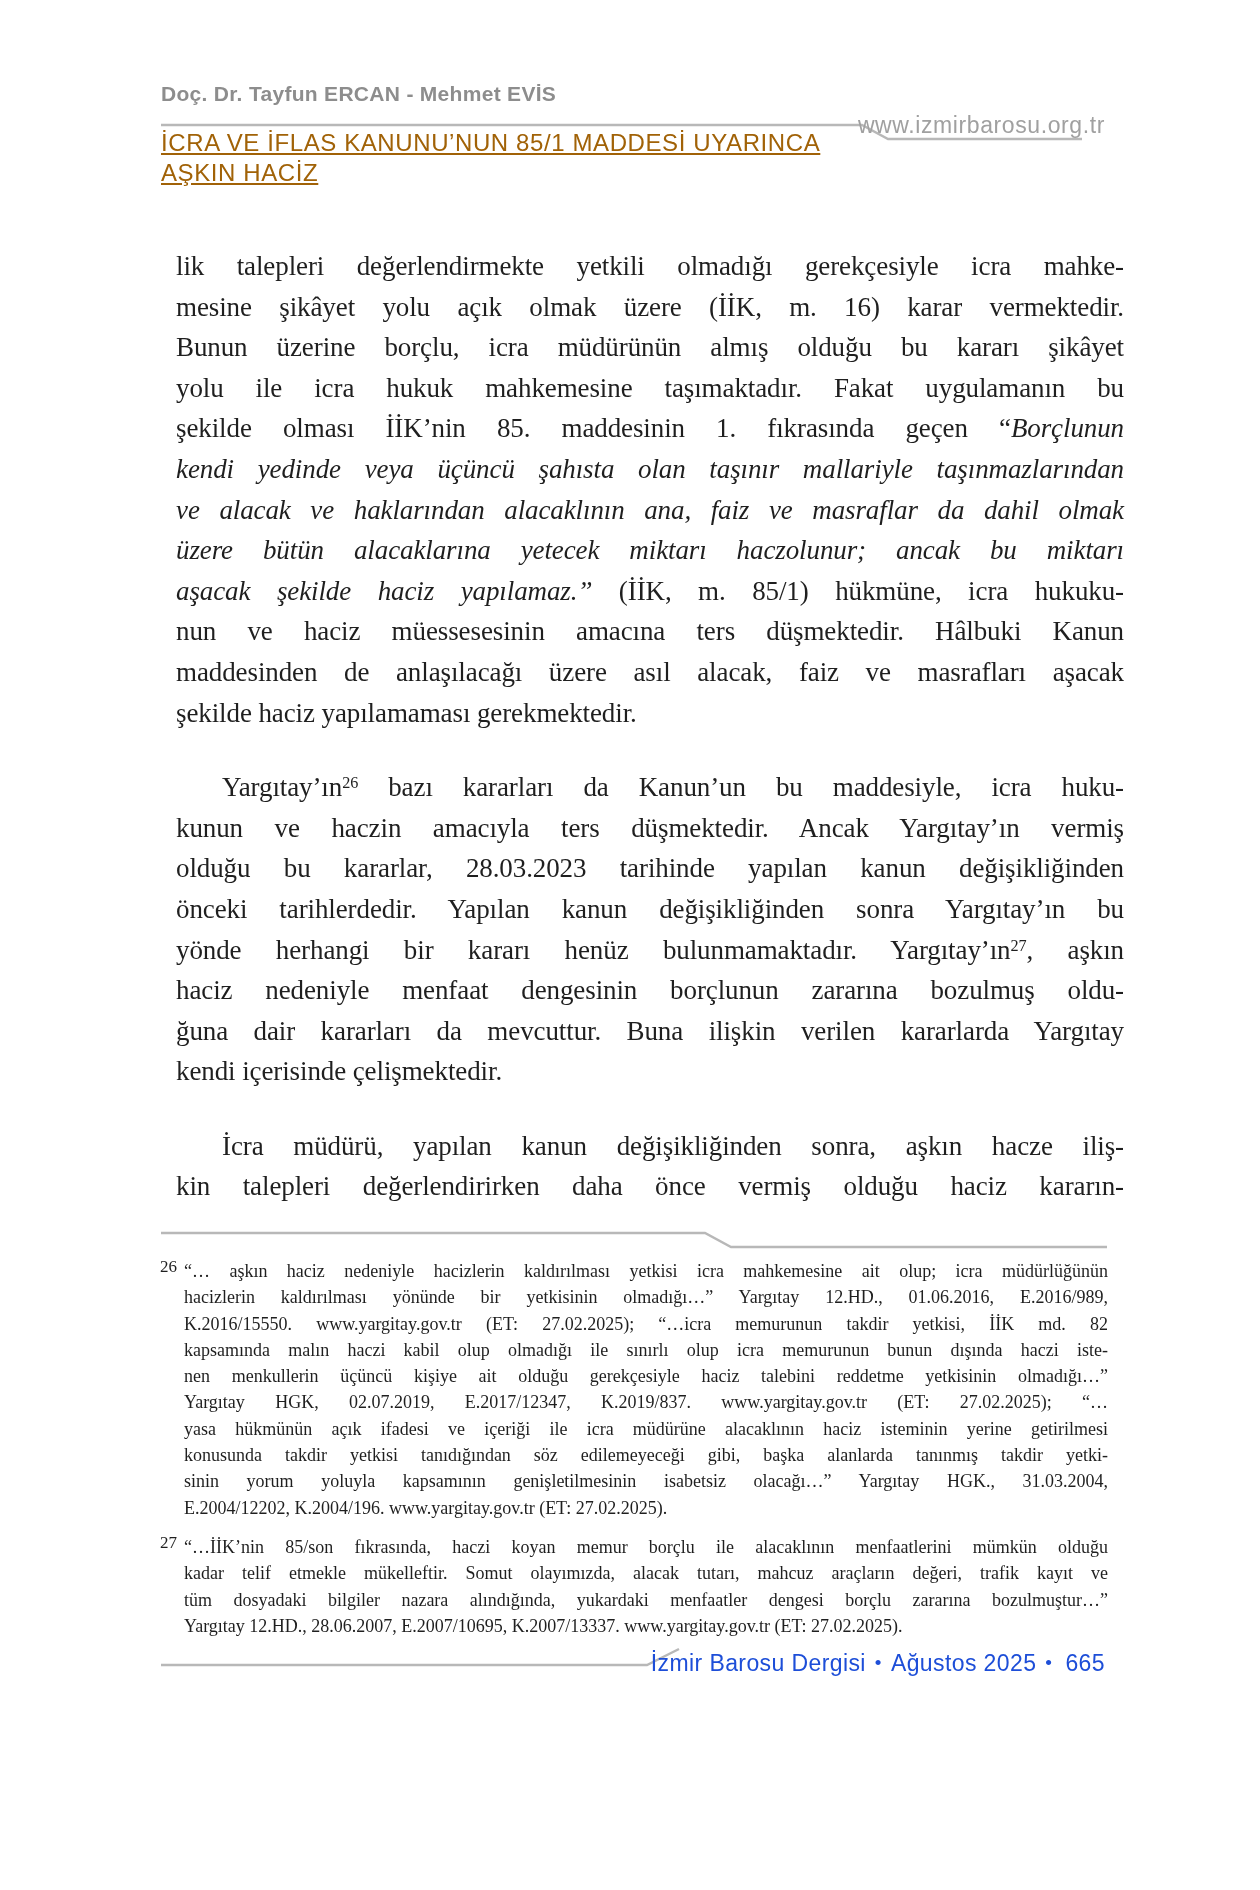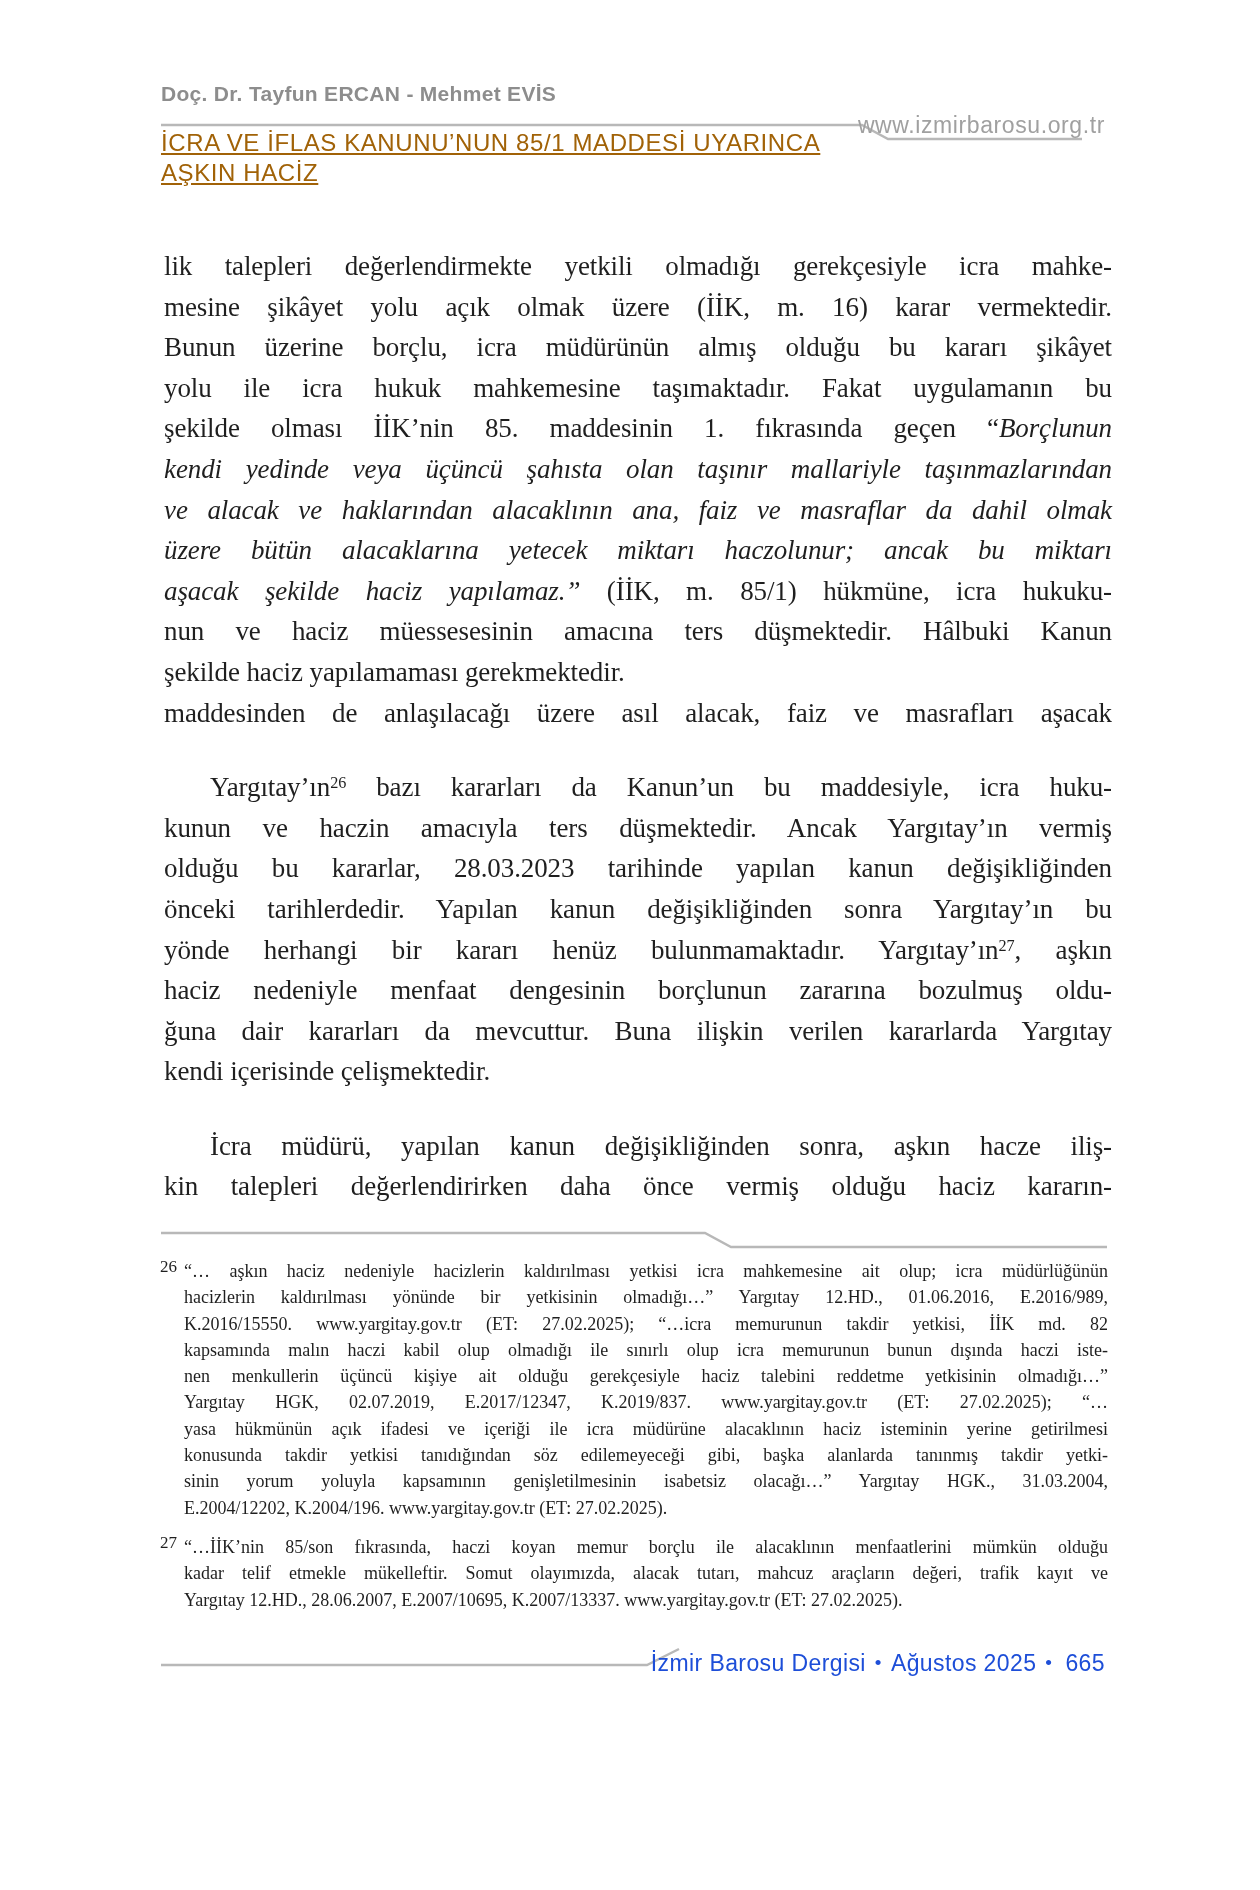--- a/index.html
+++ b/index.html
@@ -28,21 +28,21 @@
   }
   .page-title {
     position: absolute; left: 161px; top: 128px;
     font-family: "Liberation Sans", sans-serif;
     font-size: 24px; line-height: 30px; letter-spacing: 0.6px;
     color: #a16207; font-weight: 400; text-decoration: underline;
   }
 
   
   .body-text {
-    position: absolute; left: 164px; top: 246px; width: 948px;
+    position: absolute; left: 176px; top: 246px; width: 948px;
     font-size: 27px; line-height: 40.6px; color: #1f1f1f;
     letter-spacing: -0.1px;
   }
   .paragraph { margin: 0 0 34px 0; }
   .jline { text-align: justify; text-align-last: justify; white-space: normal; }
   .jline.endp { text-align-last: left; }
   .indent { text-indent: 46px; }
   .it { font-style: italic; }
   sup.fnref {
     font-size: 0.60em; position: relative; top: -0.48em;
@@ -96,22 +96,22 @@
       <div class="jline">lik talepleri değerlendirmekte yetkili olmadığı gerekçesiyle icra mahke-</div>
       <div class="jline">mesine şikâyet yolu açık olmak üzere (İİK, m. 16) karar vermektedir.</div>
       <div class="jline">Bunun üzerine borçlu, icra müdürünün almış olduğu bu kararı şikâyet</div>
       <div class="jline">yolu ile icra hukuk mahkemesine taşımaktadır. Fakat uygulamanın bu</div>
       <div class="jline"><span>şekilde olması İİK’nin 85. maddesinin 1. fıkrasında geçen “</span><span class="it">Borçlunun</span></div>
       <div class="jline it">kendi yedinde veya üçüncü şahısta olan taşınır mallariyle taşınmazlarından</div>
       <div class="jline it">ve alacak ve haklarından alacaklının ana, faiz ve masraflar da dahil olmak</div>
       <div class="jline it">üzere bütün alacaklarına yetecek miktarı haczolunur; ancak bu miktarı</div>
       <div class="jline"><span class="it">aşacak şekilde haciz yapılamaz.”</span><span> (İİK, m. 85/1) hükmüne, icra hukuku-</span></div>
       <div class="jline">nun ve haciz müessesesinin amacına ters düşmektedir. Hâlbuki Kanun</div>
+      <div class="jline">maddesinden de anlaşılacağı üzere asıl alacak, faiz ve masrafları aşacak</div>
       <div class="jline endp">şekilde haciz yapılamaması gerekmektedir.</div>
-      <div class="jline">maddesinden de anlaşılacağı üzere asıl alacak, faiz ve masrafları aşacak</div>
     </div>
 
     <div class="paragraph">
       <div class="jline indent"><span>Yargıtay’ın</span><sup class="fnref">26</sup><span> bazı kararları da Kanun’un bu maddesiyle, icra huku-</span></div>
       <div class="jline">kunun ve haczin amacıyla ters düşmektedir. Ancak Yargıtay’ın vermiş</div>
       <div class="jline">olduğu bu kararlar, 28.03.2023 tarihinde yapılan kanun değişikliğinden</div>
       <div class="jline">önceki tarihlerdedir. Yapılan kanun değişikliğinden sonra Yargıtay’ın bu</div>
       <div class="jline"><span>yönde herhangi bir kararı henüz bulunmamaktadır. Yargıtay’ın</span><sup class="fnref">27</sup><span>, aşkın</span></div>
       <div class="jline">haciz nedeniyle menfaat dengesinin borçlunun zararına bozulmuş oldu-</div>
       <div class="jline">ğuna dair kararları da mevcuttur. Buna ilişkin verilen kararlarda Yargıtay</div>
@@ -142,20 +142,21 @@
       <div class="jline">yasa hükmünün açık ifadesi ve içeriği ile icra müdürüne alacaklının haciz isteminin yerine getirilmesi</div>
       <div class="jline">konusunda takdir yetkisi tanıdığından söz edilemeyeceği gibi, başka alanlarda tanınmış takdir yetki-</div>
       <div class="jline">sinin yorum yoluyla kapsamının genişletilmesinin isabetsiz olacağı…” Yargıtay HGK., 31.03.2004,</div>
       <div class="jline endp">E.2004/12202, K.2004/196. www.yargitay.gov.tr (ET: 27.02.2025).</div>
     </div>
 
     <div class="footnote">
       <span class="fn-num">27</span>
       <div class="jline">“…İİK’nin 85/son fıkrasında, haczi koyan memur borçlu ile alacaklının menfaatlerini mümkün olduğu</div>
       <div class="jline">kadar telif etmekle mükelleftir. Somut olayımızda, alacak tutarı, mahcuz araçların değeri, trafik kayıt ve</div>
+      <div class="jline">tüm dosyadaki bilgiler nazara alındığında, yukardaki menfaatler dengesi borçlu zararına bozulmuştur…”</div>
       <div class="jline endp">Yargıtay 12.HD., 28.06.2007, E.2007/10695, K.2007/13337. www.yargitay.gov.tr (ET: 27.02.2025).</div>
     </div>
 
   </div>
 
   <svg class="rule-svg" style="left:160px; top:1646px;" width="530" height="24" viewBox="0 0 530 24">
     <polyline points="1,19 487,19 519,3" fill="none" stroke="#b8b8b8" stroke-width="2.4"></polyline>
   </svg>
 
   <div class="footer-text">

